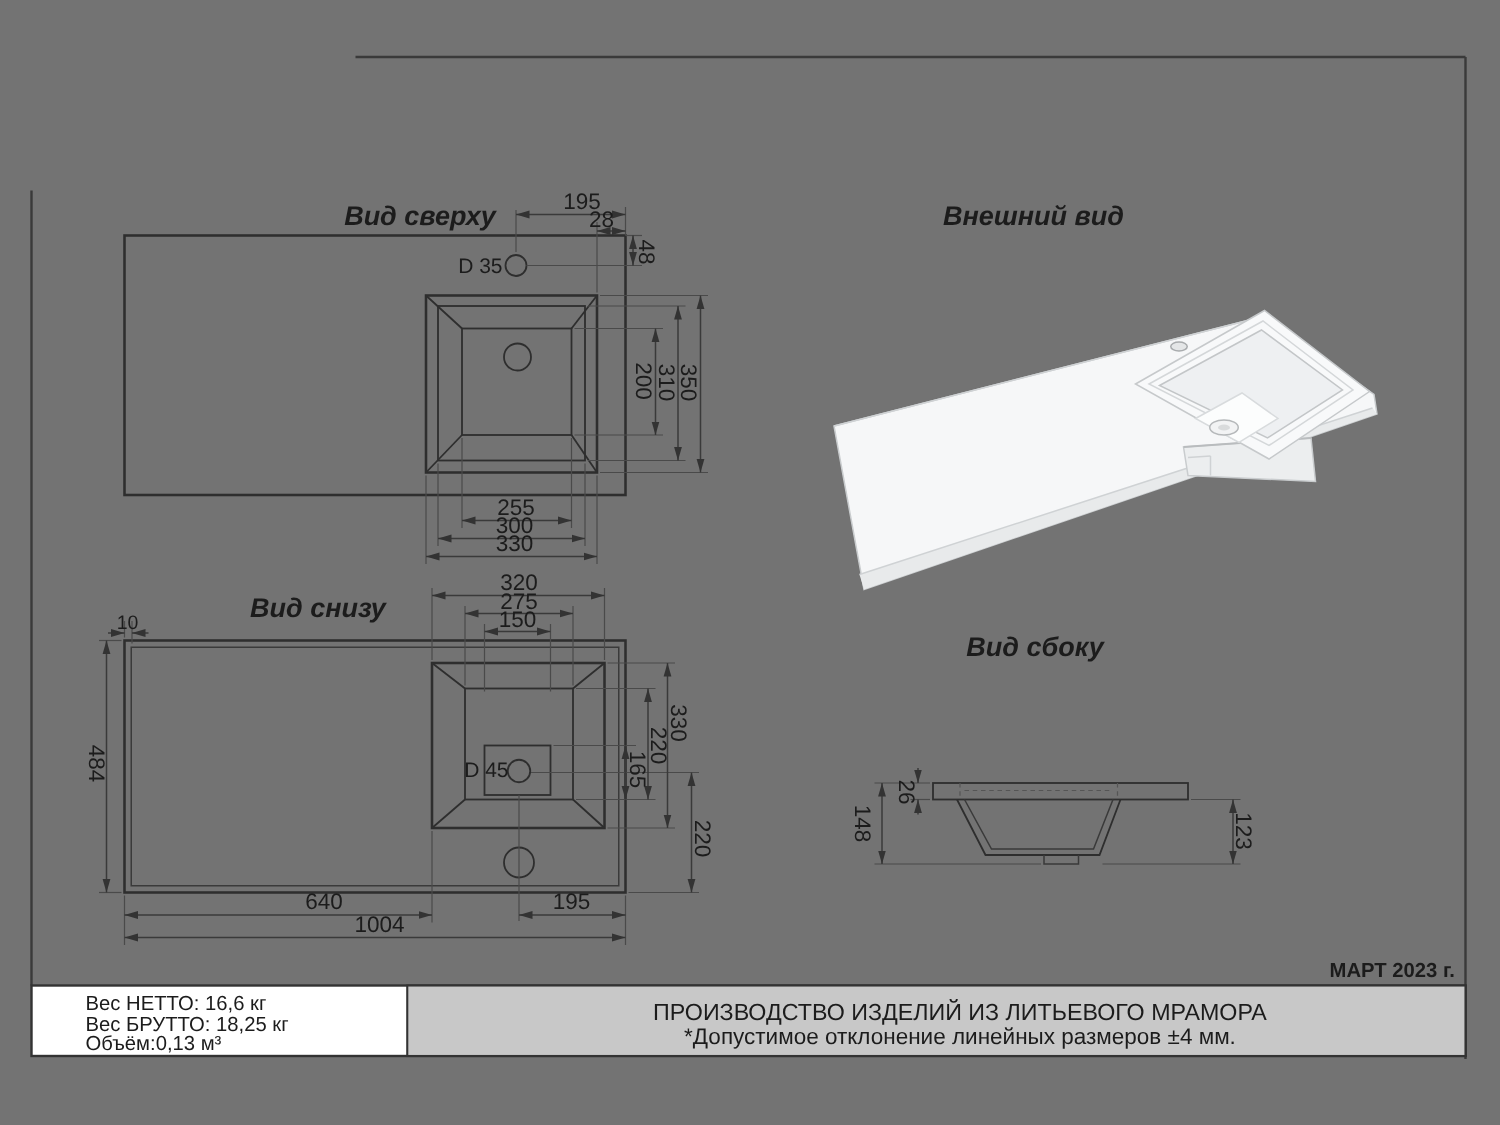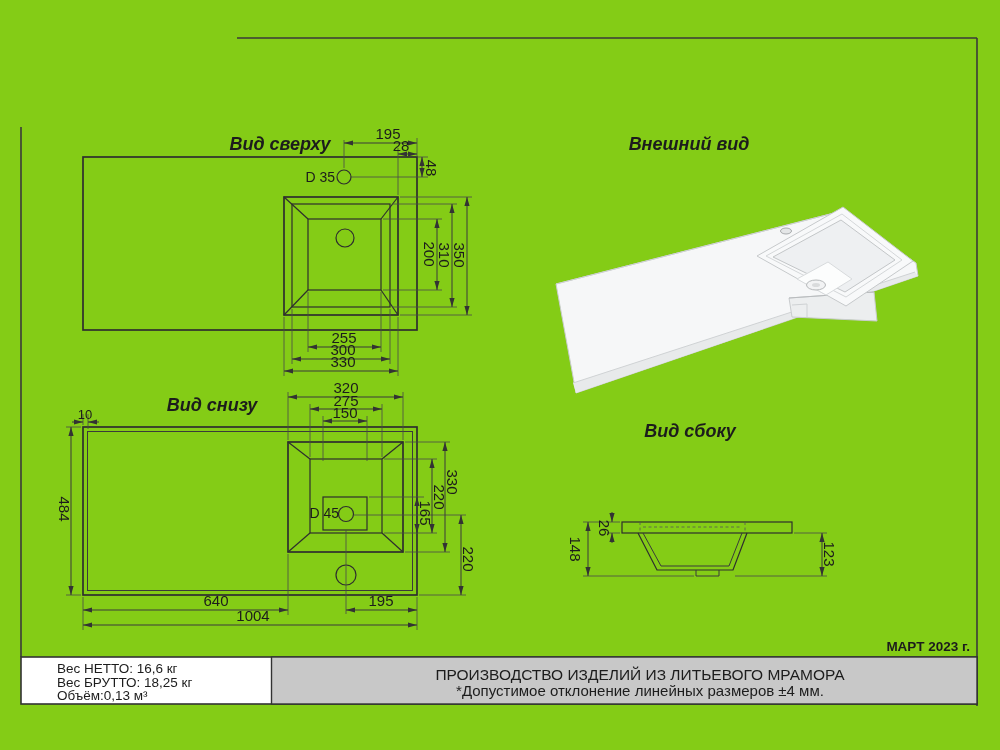--- a/index.html
+++ b/index.html
@@ -1,16 +1,16 @@
 <!DOCTYPE html>
 <html><head>
 <meta charset="utf-8">
 <style>
   html,body{margin:0;padding:0;background:#fefefe;}
-  .sheet{position:relative;width:1000px;height:750px;background:#84cc16;font-family:"Liberation Sans",sans-serif;overflow:hidden;}
+  .sheet{position:relative;width:1000px;height:750px;background:#737373;font-family:"Liberation Sans",sans-serif;overflow:hidden;}
   svg text{fill:#1c1c1c;}
   .dim-label{font-size:15px;}
   .dim-label-sm{font-size:13px;}
   .callout{font-size:14px;}
   .view-title{font-size:18px;font-weight:bold;font-style:italic;}
   .main{stroke:#2e2e2e;stroke-width:1.7;fill:none;}
   .mid{stroke:#2e2e2e;stroke-width:1.2;fill:none;}
   .thin{stroke:#3a3a3a;stroke-width:1;fill:none;}
   .ext{stroke:#4a4a4a;stroke-width:0.8;fill:none;}
   .dim{stroke:#3a3a3a;stroke-width:1;fill:none;marker-start:url(#arw);marker-end:url(#arw);}

